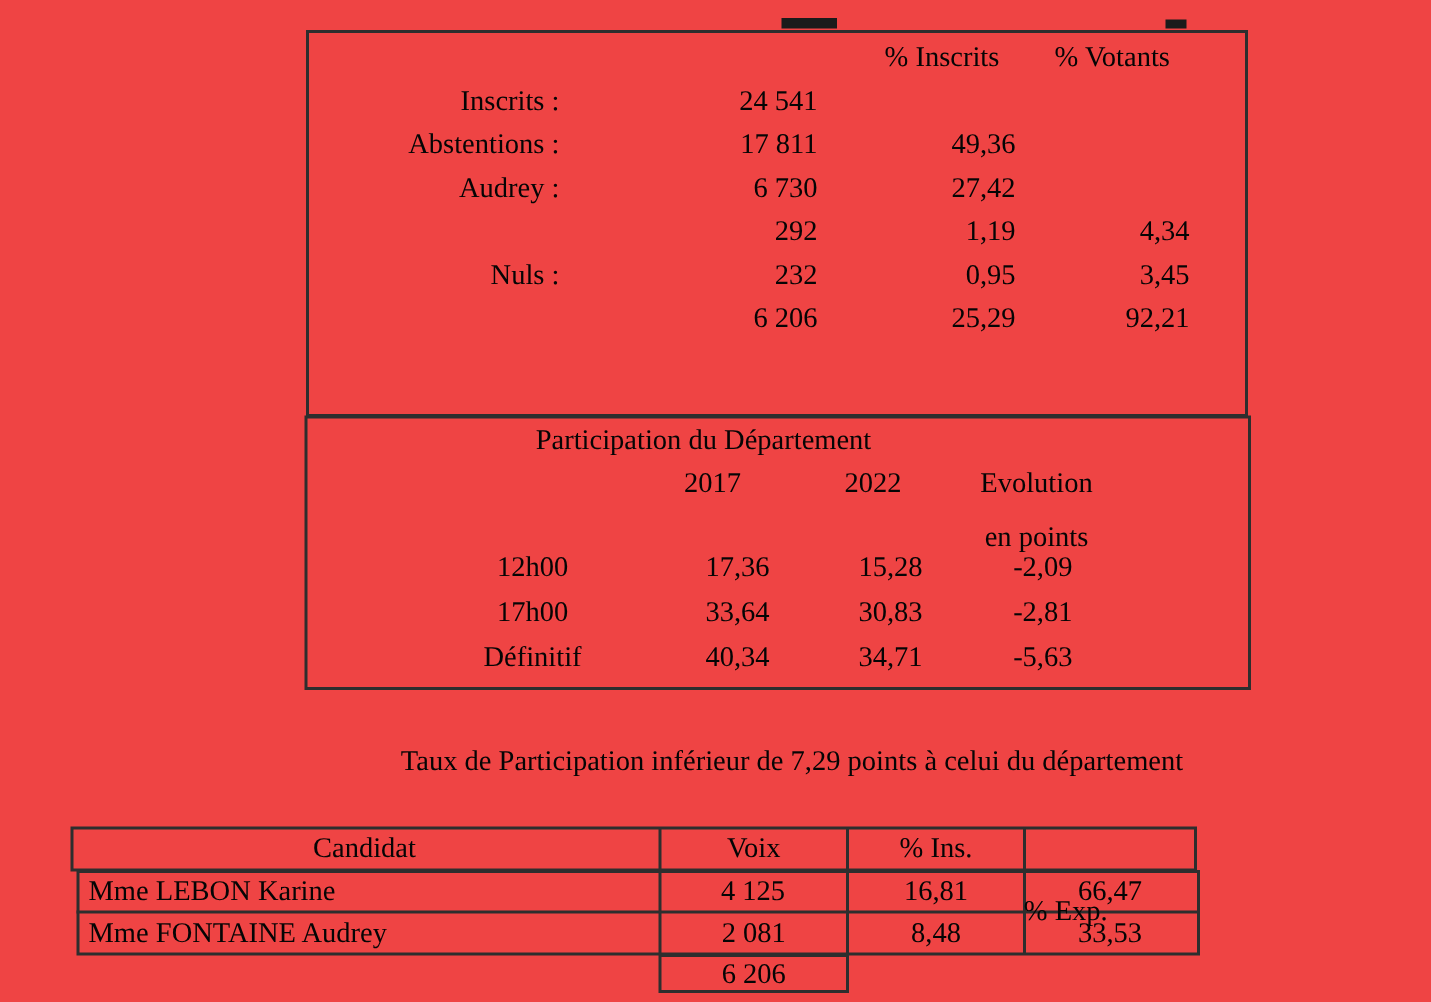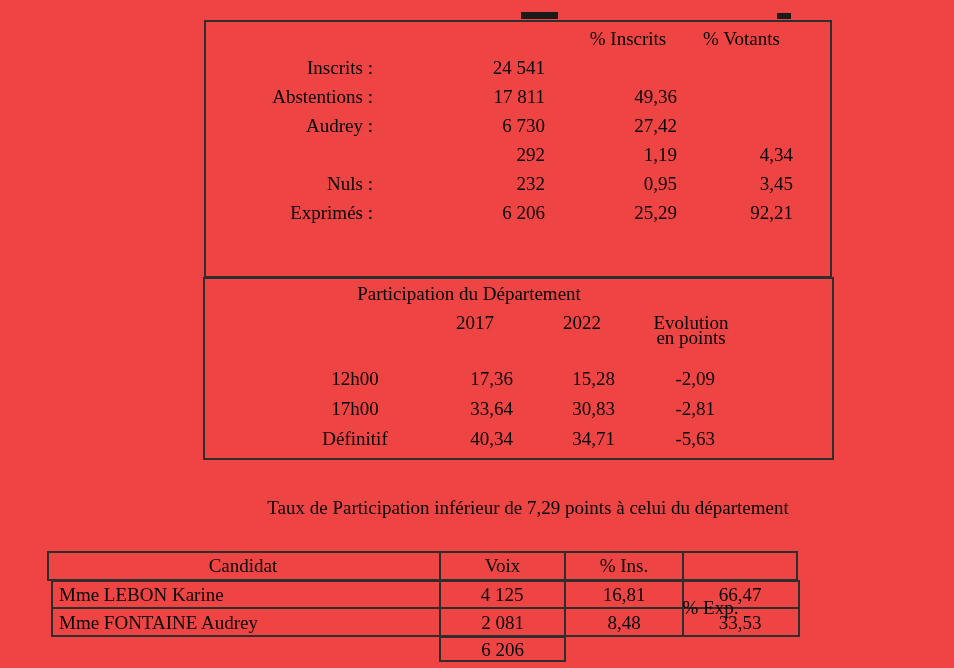--- a/index.html
+++ b/index.html
@@ -46,33 +46,32 @@
 
   <div class="cell r" style="left:420px;top:144px;width:125px;">292</div>
   <div class="cell r" style="left:577px;top:144px;width:100px;">1,19</div>
   <div class="cell r" style="left:690px;top:144px;width:103px;">4,34</div>
 
   <div class="cell r" style="left:223px;top:173px;width:150px;">Nuls :</div>
   <div class="cell r" style="left:420px;top:173px;width:125px;">232</div>
   <div class="cell r" style="left:577px;top:173px;width:100px;">0,95</div>
   <div class="cell r" style="left:690px;top:173px;width:103px;">3,45</div>
 
-  <div class="cell r" style="left:223px;top:202px;width:150px;">Exprimés :</div>
   <div class="cell r" style="left:420px;top:202px;width:125px;">6 206</div>
   <div class="cell r" style="left:577px;top:202px;width:100px;">25,29</div>
   <div class="cell r" style="left:690px;top:202px;width:103px;">92,21</div>
 
   <div class="box" style="left:203px;top:277px;width:631px;height:183px;"></div>
 
   <div class="cell c" style="left:204px;top:283px;width:530px;">Participation du Département</div>
 
   <div class="cell c" style="left:425px;top:312px;width:100px;">2017</div>
   <div class="cell c" style="left:532px;top:312px;width:100px;">2022</div>
   <div class="cell c" style="left:638px;top:312px;width:106px;">Evolution</div>
-  <div class="cell c" style="left:638px;top:327px;width:106px;">en points</div>
+  <div class="cell c" style="left:638px;top:348px;width:106px;">en points</div>
 
   <div class="cell c" style="left:280px;top:368px;width:150px;">12h00</div>
   <div class="cell r" style="left:413px;top:368px;width:100px;">17,36</div>
   <div class="cell r" style="left:513px;top:368px;width:102px;">15,28</div>
   <div class="cell r" style="left:613px;top:368px;width:102px;">-2,09</div>
 
   <div class="cell c" style="left:280px;top:398px;width:150px;">17h00</div>
   <div class="cell r" style="left:413px;top:398px;width:100px;">33,64</div>
   <div class="cell r" style="left:513px;top:398px;width:102px;">30,83</div>
   <div class="cell r" style="left:613px;top:398px;width:102px;">-2,81</div>

